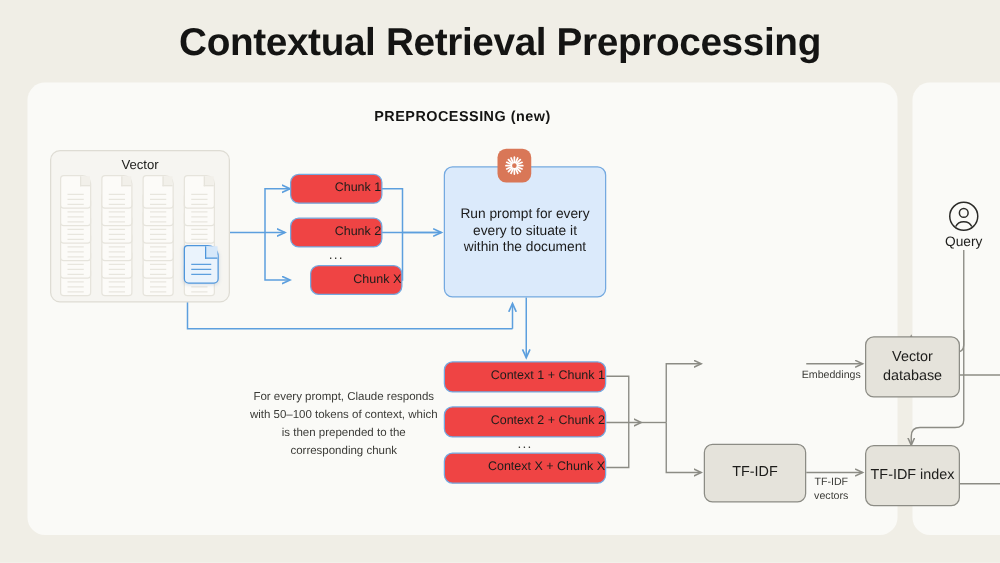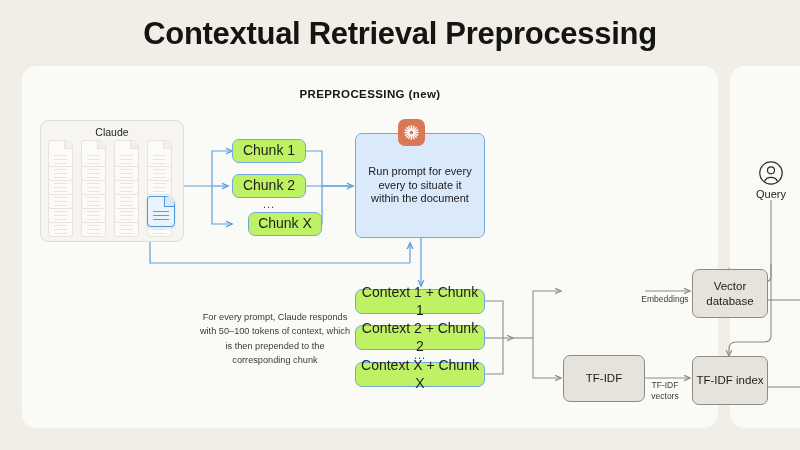--- a/index.html
+++ b/index.html
@@ -66,25 +66,26 @@
   .node {
     position: absolute;
     box-sizing: border-box;
     display: flex;
     align-items: center;
     justify-content: center;
     text-align: center;
     line-height: 1.25;
   }
   .node.blue {
-    background: #bef264;
+    background: #ef4444;
     border: 1px solid #74A9E0;
     border-radius: 7px;
     color: #1d1d1b;
-    font-size: 14px;
+    font-size: 10px;
+    justify-content: flex-end;
   }
   .node.gray {
     background: #E5E3DB;
     border: 1px solid #8C8C85;
     border-radius: 7px;
     color: #1d1d1b;
     font-size: 11.5px;
   }
   .node.prompt {
     background: #DBEAFB;
@@ -274,21 +275,21 @@
       <path d="M771,200 L771,264"></path>
       <path d="M771,264 L771,276 Q771,282 764,282 L736,282 Q729,282 729,289 L729,269" marker-end="url(#arrow-gray)"></path>
       <path d="M771,264 L771,336 Q771,342 764,342 L736,342 Q729,342 729,349 L729,356" marker-end="url(#arrow-gray)"></path>
 
       <path d="M768,300 L800,300"></path>
       <path d="M768,387 L800,387"></path>
     </g>
   </svg>
 
   <div id="corpus-box">
-    <div id="corpus-label">Claude</div>
+    <div id="corpus-label">Vector</div>
     <div class="doc-grid" id="doc-grid">
         <div class="doc" style="left: 0px; top: 0px; z-index: 6;">
           <div class="fold"></div>
           <div class="ln" style="top: 14px;"></div>
           <div class="ln" style="top: 18px;"></div>
           <div class="ln" style="top: 22px;"></div>
         </div>
         <div class="doc" style="left: 0px; top: 14px; z-index: 5;">
           <div class="fold"></div>
           <div class="ln" style="top: 14px;"></div>

